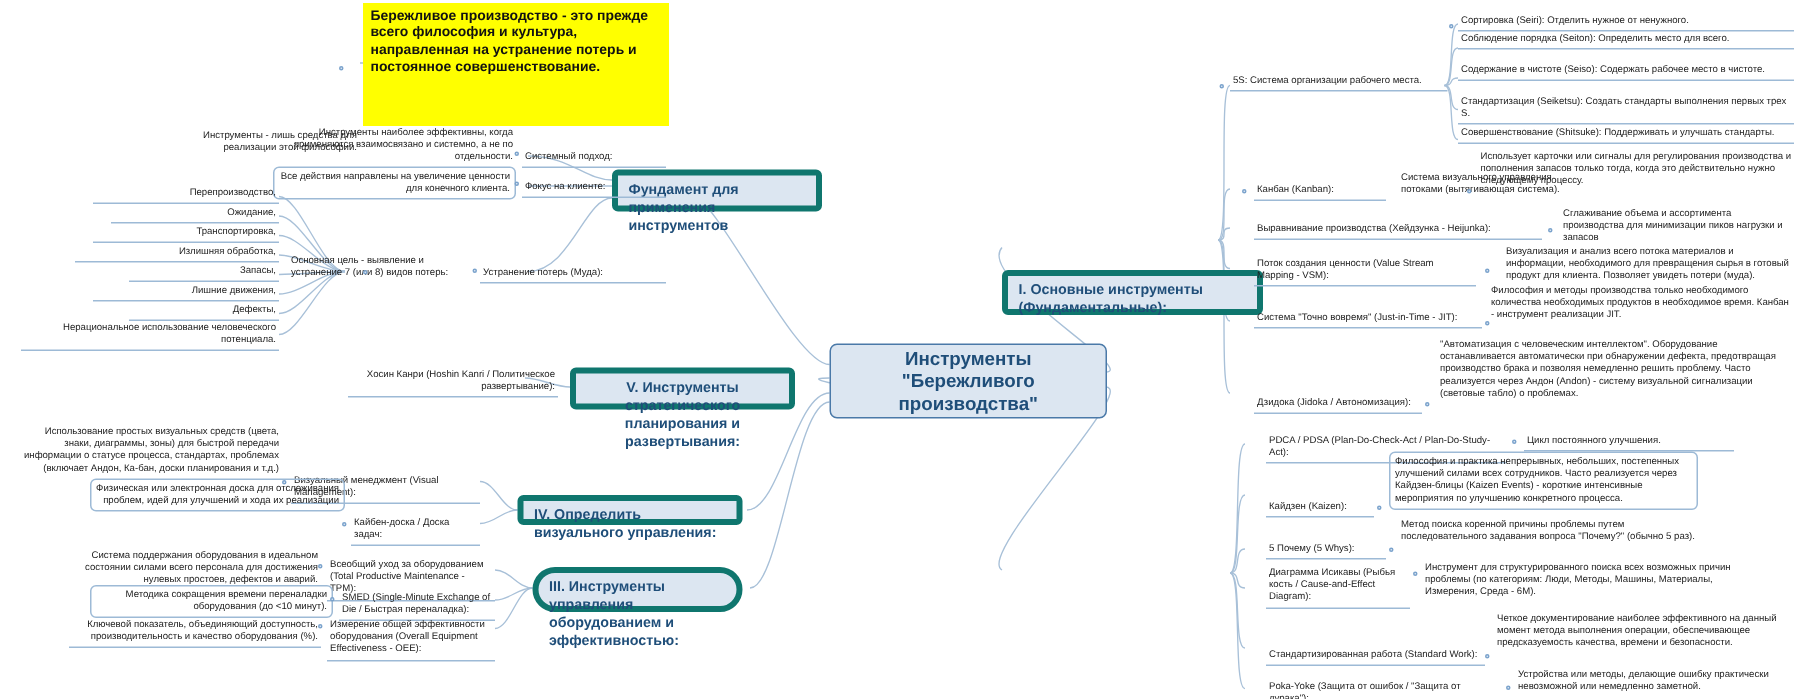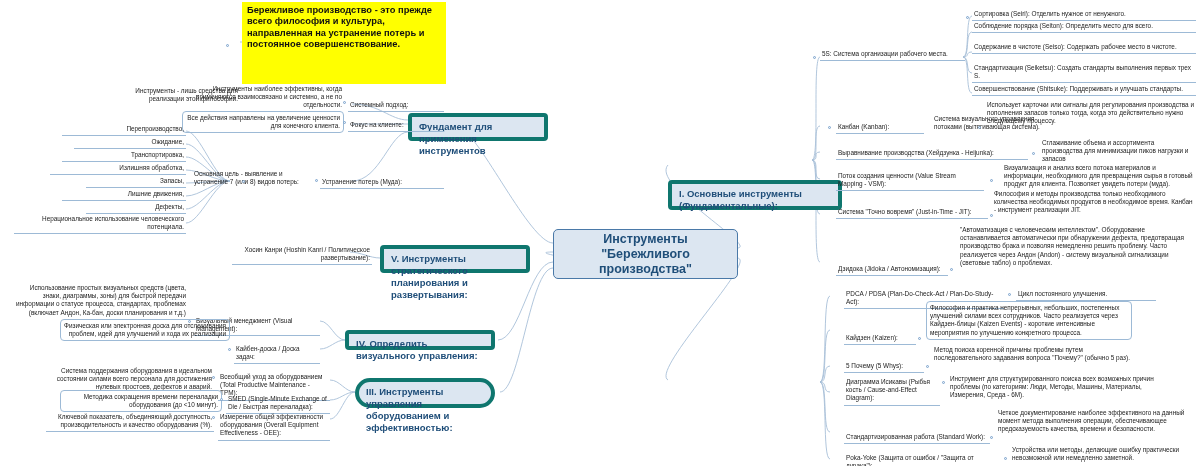--- a/index.html
+++ b/index.html
@@ -267,21 +267,21 @@
   <div class="node leaf l" style="left:194px;top:316px;width:126px;">
     <span>Визуальный менеджмент (Visual Management):</span></div>
   <div class="node leaf r" style="left:10px;top:283px;width:178px;border-bottom:none;">
     <span>Использование простых визуальных средств (цвета, знаки, диаграммы, зоны) для быстрой передачи информации о статусе процесса, стандартах, проблемах (включает Андон, Ка-бан, доски планирования и т.д.)</span></div>
 
   <div class="node leaf l" style="left:234px;top:344px;width:86px;">
     <span>Кайбен-доска / Доска задач:</span></div>
   <div class="node boxed r" style="left:60px;top:319px;width:170px;text-align:right;">
     <span>Физическая или электронная доска для отслеживания проблем, идей для улучшений и хода их реализации</span></div>
 
-  <div class="node sect" style="left:380px;top:245px;width:150px;height:28px;">
+  <div class="node sect" style="left:380px;top:245px;width:150px;height:28px;text-align:center;">
     <span>V. Инструменты стратегического планирования и развертывания:</span>
   </div>
 
   <div class="node leaf r" style="left:232px;top:245px;width:140px;">
     <span>Хосин Канри (Hoshin Kanri / Политическое развертывание):</span></div>
 
   <div class="dot" style="left:343px;top:101px;"></div>
   <div class="dot" style="left:343px;top:121px;"></div>
   <div class="dot" style="left:315px;top:179px;"></div>
   <div class="dot" style="left:242px;top:180px;"></div>

